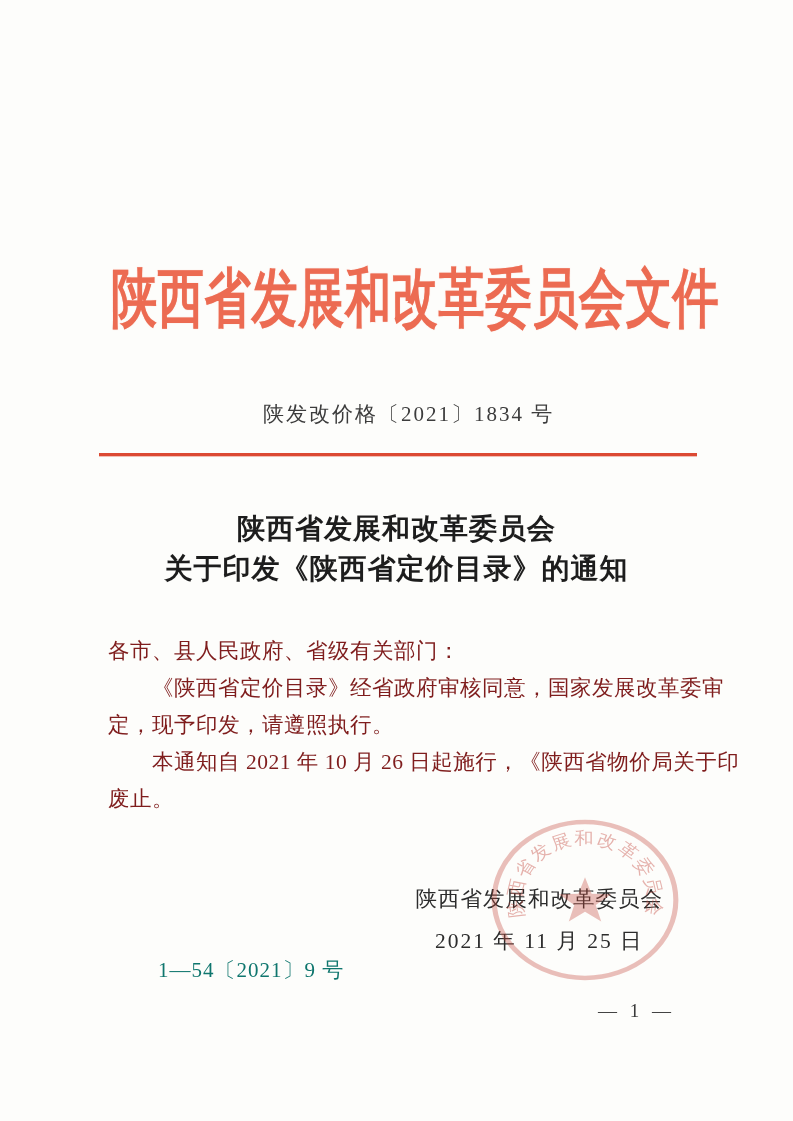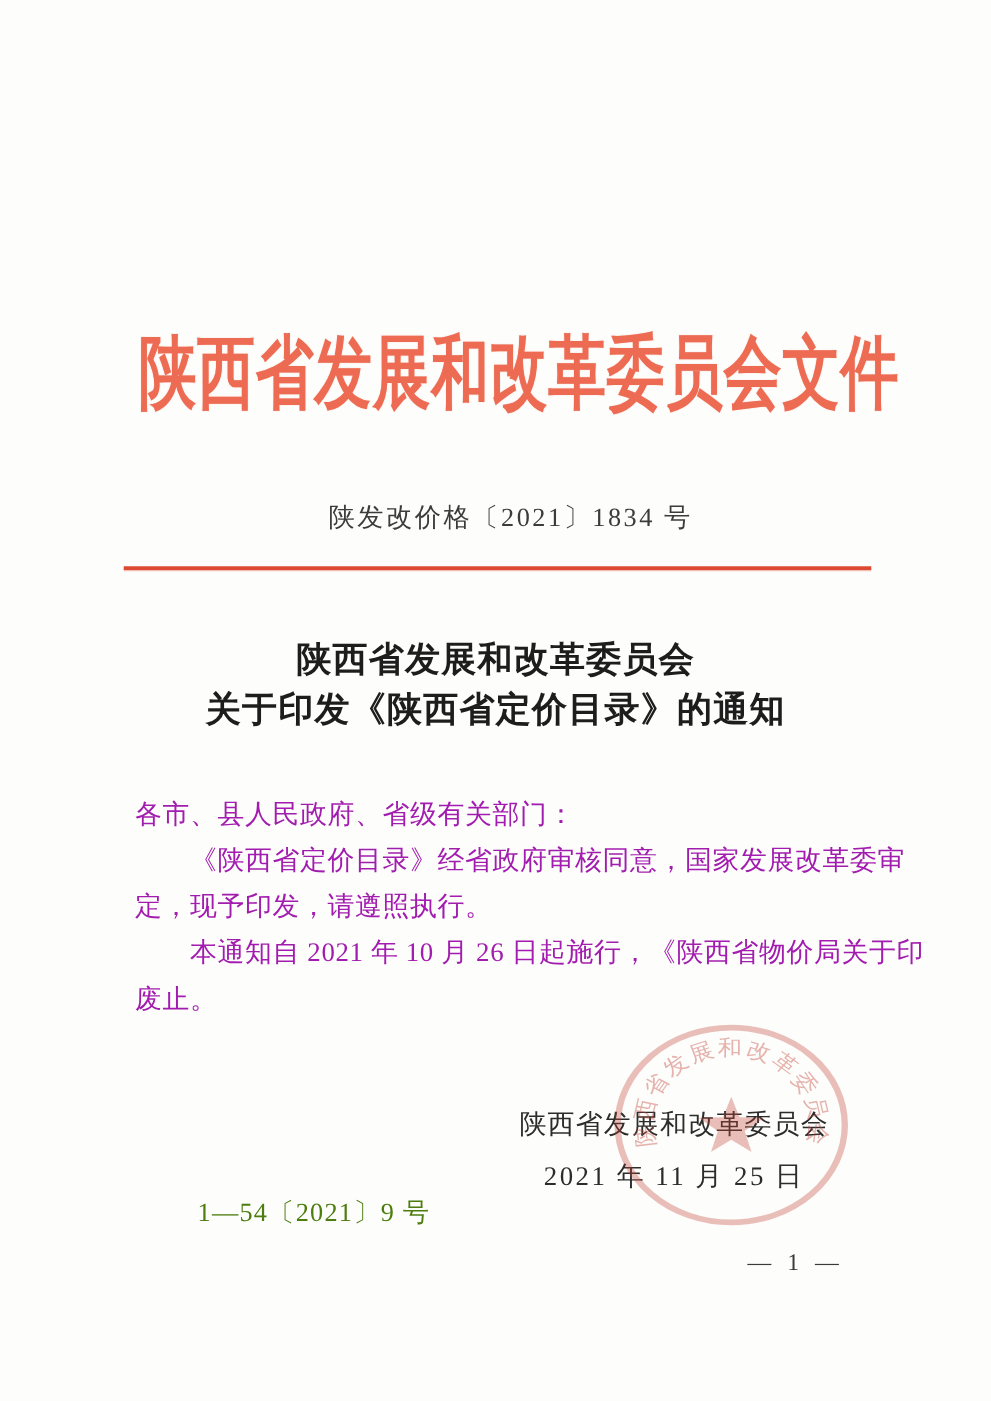--- a/index.html
+++ b/index.html
@@ -65,21 +65,21 @@
     letter-spacing: 1px;
   }
   
   .body-text {
     position: absolute;
     top: 633px;
     left: 108px;
     width: 590px;
     font-size: 21.5px;
     line-height: 37px;
-    color: #a21caf;
+    color: #7f1d1d;
     letter-spacing: 0.5px;
   }
   .body-text .line { white-space: nowrap; }
   .body-text .indent { padding-left: 44px; }
   
   .signature {
     position: absolute;
     top: 884px;
     right: 130px;
     text-align: center;
@@ -99,21 +99,21 @@
     z-index: 3;
     pointer-events: none;
     opacity: 0.85;
   }
   
   .ref-number {
     position: absolute;
     top: 956px;
     left: 158px;
     font-size: 21px;
-    color: #4d7c0f;
+    color: #0f766e;
     letter-spacing: 1px;
   }
   .page-number {
     position: absolute;
     top: 1000px;
     left: 598px;
     font-size: 19px;
     color: #3a3a3a;
     letter-spacing: 4px;
   }

